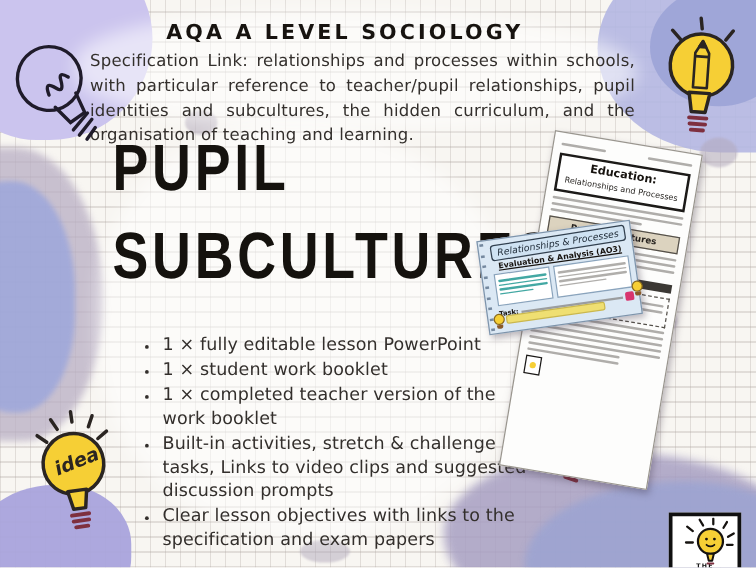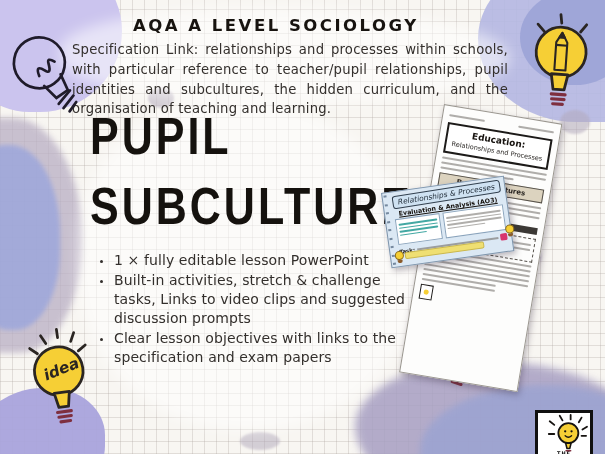--- a/index.html
+++ b/index.html
@@ -27,21 +27,21 @@
   .b-spot3{left:520px;top:248px;width:22px;height:18px;background:#b3aabd;border-radius:50%;opacity:.5;filter:blur(1px);}
   .b-spot4{left:240px;top:432px;width:40px;height:18px;background:#b0a7ba;border-radius:50%;opacity:.5;filter:blur(1px);}
   .paper-patch{position:absolute;background:rgba(255,255,255,.55);filter:blur(7px);border-radius:45% 55% 50% 50%;}
   
   .brand{left:133px;top:16px;font-size:16.5px;font-weight:bold;letter-spacing:2.5px;color:#17130f;}
   .spec{left:72px;top:40px;width:436px;font-size:13.2px;line-height:19.8px;color:#332f2c;text-align:justify;letter-spacing:.2px;}
   .title{left:90px;color:#15120e;font-weight:900;font-family:"Liberation Sans","DejaVu Sans",sans-serif;
          font-size:43px;letter-spacing:3px;transform:scaleY(1.22);transform-origin:left top;white-space:nowrap;}
   .t1{top:106px;} .t2{top:176px;}
   .inc-label{left:97px;top:231px;font-size:15.5px;font-weight:900;letter-spacing:.5px;color:#17130f;font-family:"Liberation Sans","DejaVu Sans",sans-serif;}
-  .inc-list{left:96px;top:251px;width:316px;margin:0;padding:0;list-style:none;}
+  .inc-list{left:96px;top:251px;width:316px;margin:16px;padding:0;list-style:none;}
   .inc-list li{position:relative;padding-left:18px;font-size:14px;line-height:19px;color:#332f2c;margin-bottom:1px;letter-spacing:.1px;}
   .inc-list li::before{content:"";position:absolute;left:4px;top:9px;width:3px;height:3px;border-radius:50%;background:#332f2c;}
   
   .doc{left:444px;top:104px;width:120px;height:272px;background:#fdfdfc;border:1px solid #9a968f;
        transform:rotate(9.5deg);transform-origin:top left;box-shadow:2px 3px 6px rgba(60,50,70,.35);padding:5px 6px;box-sizing:border-box;z-index:3;}
   .doc-minihead{display:flex;justify-content:space-between;margin-bottom:3px;}
   .doc-minihead .tline{width:34%;}
   .doc-titlebox{border:2px solid #1c1a18;padding:3px 2px 4px;text-align:center;margin-bottom:4px;background:#fff;}
   .doc-title{font-size:9px;font-weight:bold;color:#17130f;}
   .doc-subtitle{font-size:6.5px;color:#2a2724;margin-top:2px;}
@@ -104,20 +104,22 @@
   <div class="paper-patch" style="left:78px;top:100px;width:340px;height:330px;"></div>
 
   <div class="abs brand">AQA A LEVEL SOCIOLOGY</div>
   <div class="abs spec">Specification Link: relationships and processes within schools, with particular reference to teacher/pupil relationships, pupil identities and subcultures, the hidden curriculum, and the organisation of teaching and learning.</div>
 
   <div class="abs title t1">PUPIL</div>
   <div class="abs title t2">SUBCULTURES</div>
 
   <ul class="abs inc-list">
     <li><span>1 × fully editable lesson PowerPoint</span></li>
+    <li><span>1 × student work booklet</span></li>
+    <li><span>1 × completed teacher version of the work booklet</span></li>
     <li><span>Built-in activities, stretch &amp; challenge tasks, Links to video clips and suggested discussion prompts</span></li>
     <li><span>Clear lesson objectives with links to the specification and exam papers</span></li>
   </ul>
 
   <div class="abs doc">
     <div class="doc-minihead">
         <div class="tline"></div>
         <div class="tline"></div>
       </div>
     <div class="doc-titlebox">

